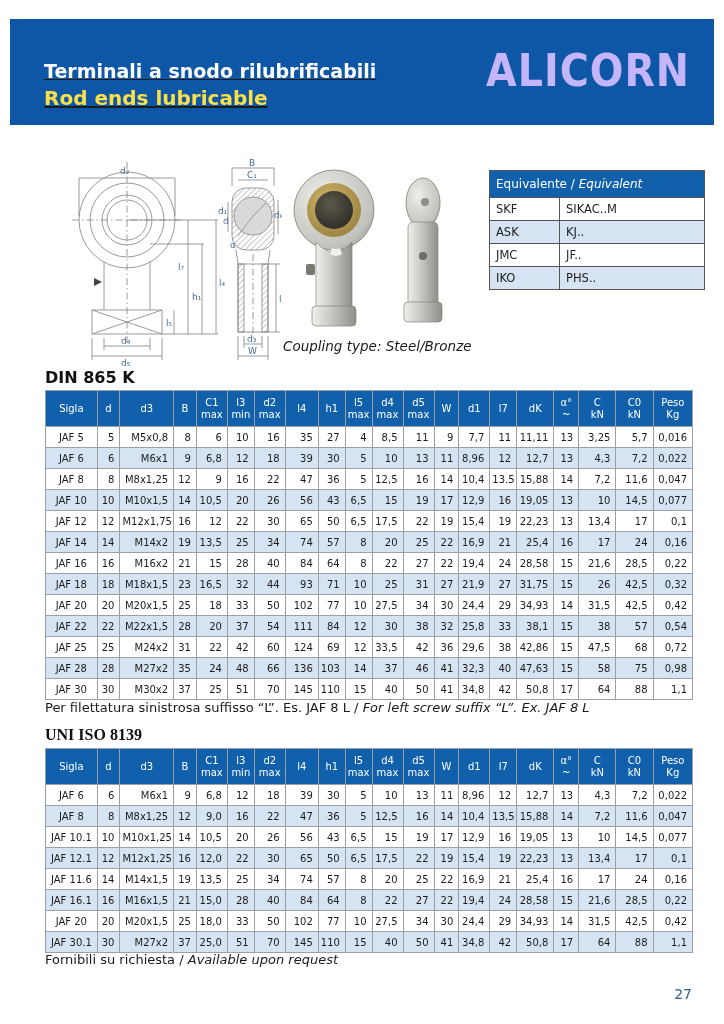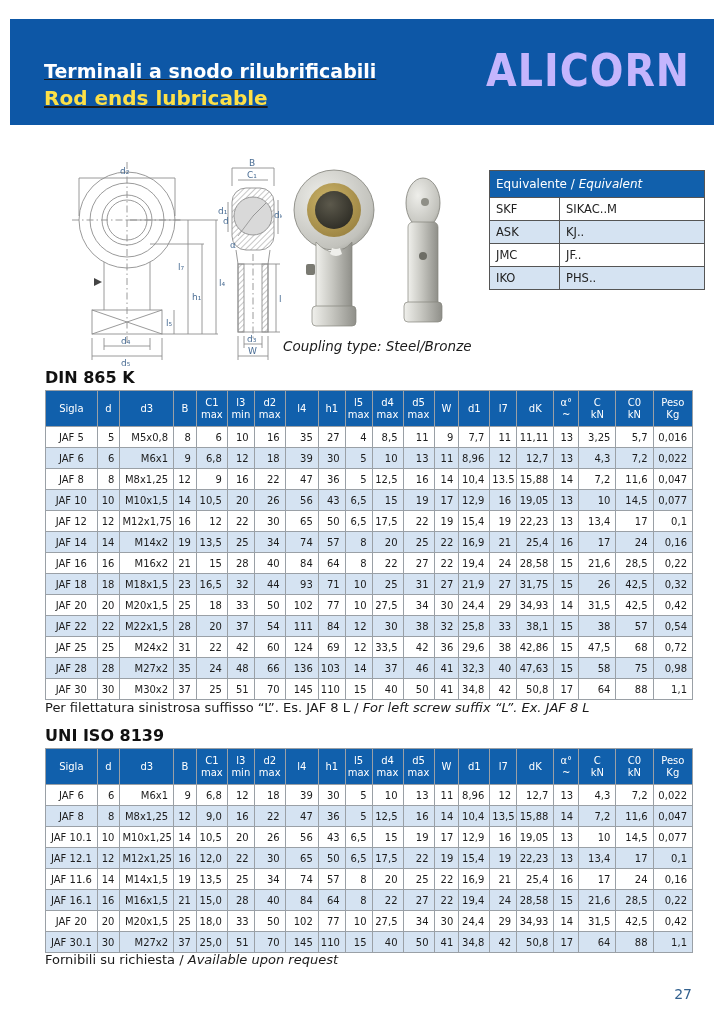--- a/index.html
+++ b/index.html
@@ -26,21 +26,21 @@
   table.eq td { border:1px solid #555; padding:2px 6px; height:23px; text-align:left; color:#222; }
   table.eq tbody tr:nth-child(even) { background:#d5e3f2; }
   .ital { font-style:italic; }
 
   
   .coupling { position:absolute; left:283px; top:338px; font-size:13.5px; line-height:1.3; color:#1a1a1a; }
 
   
   .sec-h { position:absolute; font-size:16px; font-weight:bold; color:#111; }
   #h-din { left:45px; top:368px; }
-  #h-uni { left:45px; top:726px; }
+  #h-uni { left:45px; top:726px;font-family:Liberation Serif, serif; }
 
   
   .dtable-wrap { position:absolute; left:45px; width:519px; }
   #t1-wrap { top:390px; }
   #t2-wrap { top:748px; }
   table.dt { width:648px; border-collapse:collapse; table-layout:fixed; }
   table.dt th { background:#1160ac; color:#fff; font-weight:normal; font-size:10px; text-align:center; vertical-align:middle; height:36px; border:1px solid #9aa0a6; line-height:1.15; padding:1px; }
   table.dt td { font-size:10px; color:#1c1c1c; border:1px solid #9aa0a6; height:21px; text-align:right; padding:1px 5px 1px 2px; white-space:nowrap; overflow:hidden; }
   table.dt td:first-child { text-align:center; padding-left:5px; }
   table.dt tbody tr:nth-child(even) { background:#d5e3f2; }

